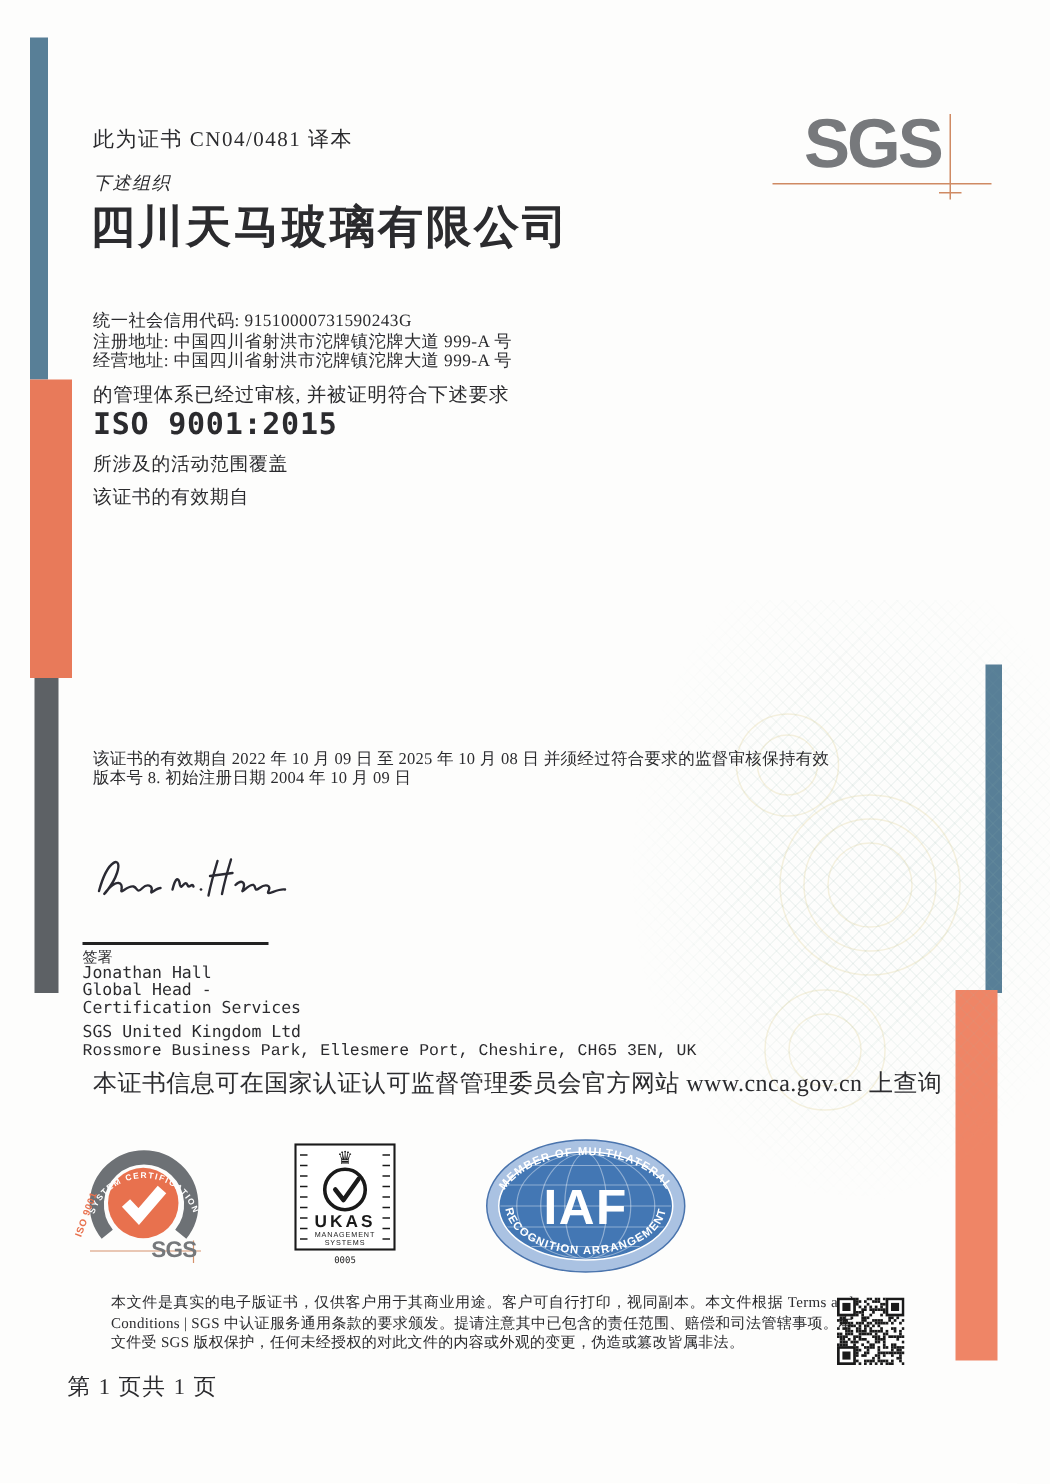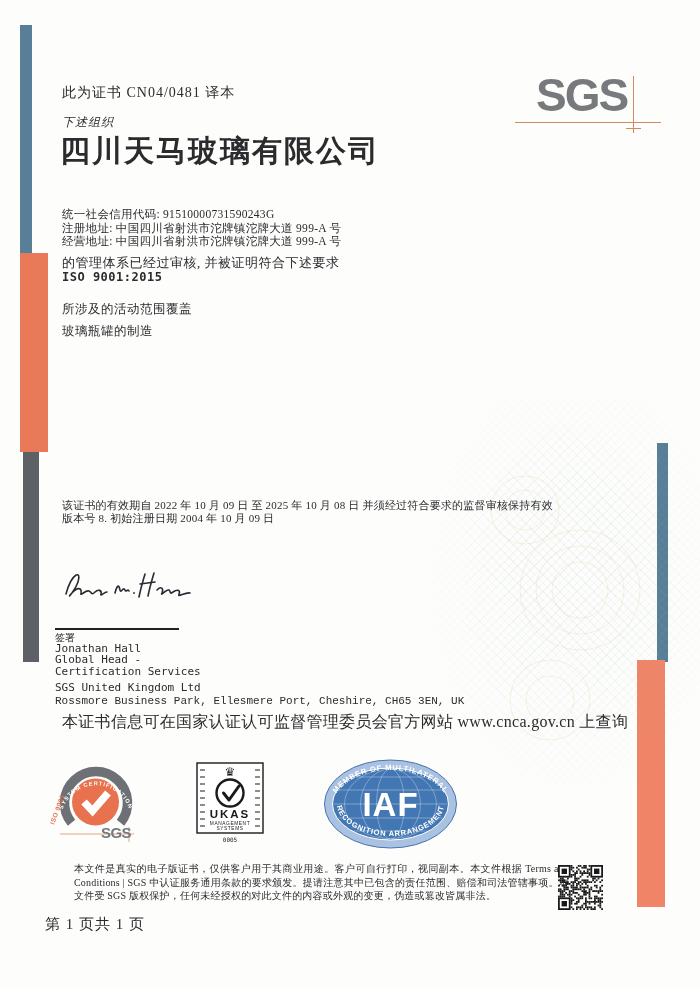--- a/index.html
+++ b/index.html
@@ -32,21 +32,21 @@
   .cross-h{left:515px;top:122px;width:146px;height:1px;background:#cf8a63;}
   .cross-v{left:633px;top:76px;width:1px;height:57px;background:#cf8a63;}
   .cross-tick{left:626px;top:128px;width:15px;height:1px;background:#cf8a63;}
 
   
   .t-translation{left:62px;top:84px;font-size:14px;letter-spacing:1px;}
   .t-org-intro{left:62px;top:114px;font-size:12px;letter-spacing:1px;font-style:italic;}
   .t-org-name{left:60px;top:131px;font-size:30px;font-weight:600;letter-spacing:2px;}
   .t-credit{left:62px;top:208px;font-size:11.5px;line-height:13.5px;letter-spacing:.3px;}
   .t-audit{left:62px;top:254px;font-size:13px;letter-spacing:.5px;text-align:center;}
-  .t-standard{left:62px;top:270px;font-size:12px;font-weight:bold;letter-spacing:.5px;}
+  .t-standard{left:62px;top:270px;font-size:20px;font-weight:bold;letter-spacing:.5px;}
   .t-scope-intro{left:62px;top:301px;font-size:12.5px;letter-spacing:.5px;}
   .t-scope{left:62px;top:323px;font-size:12.5px;letter-spacing:.5px;}
   .t-validity{left:62px;top:498px;font-size:11px;letter-spacing:.2px;width:500px;}
   .t-version{left:62px;top:511px;font-size:11px;letter-spacing:.2px;}
 
   .sig-image{left:52px;top:563px;}
   .sig-line{left:55px;top:628px;width:124px;height:0;border-top:2px solid #222;}
   .t-sign-label{left:55px;top:631px;font-size:10px;}
   .t-signer-name{left:55px;top:642px;font-size:11px;}
   .t-signer-title1{left:55px;top:653px;font-size:11px;}
@@ -100,21 +100,21 @@
 
   <div class="abs t-credit">
     <div>统一社会信用代码: 91510000731590243G</div>
     <div>注册地址: 中国四川省射洪市沱牌镇沱牌大道 999-A 号</div>
     <div>经营地址: 中国四川省射洪市沱牌镇沱牌大道 999-A 号</div>
   </div>
 
   <div class="abs t-audit">的管理体系已经过审核, 并被证明符合下述要求</div>
   <div class="abs t-standard mono">ISO 9001:2015</div>
   <div class="abs t-scope-intro">所涉及的活动范围覆盖</div>
-  <div class="abs t-scope">玻璃瓶罐的制造</div>
+  <div class="abs t-scope">该证书的有效期自</div>
   <div class="abs t-validity">该证书的有效期自 2022 年 10 月 09 日 至 2025 年 10 月 08 日 并须经过符合要求的监督审核保持有效</div>
   <div class="abs t-version">版本号 8. 初始注册日期 2004 年 10 月 09 日</div>
 
   <svg class="abs sig-image" width="150" height="48" viewBox="0 0 150 48">
     <g fill="none" stroke="#2a2a33" stroke-width="1.6" stroke-linecap="round" stroke-linejoin="round">
       <path d="M14,31 C20,9 30,7 26,19 C23,28 14,37 19,31 C26,23 30,25 29,30 C28,34 33,27 37,28 C40,29 39,33 43,29 C46,26 50,27 49,31 C48,34 52,29 55,29"></path>
       <path d="M63,30 C65,22 67,21 68,27 C69,31 71,23 73,27 C74,30 76,25 77,28"></path>
       <circle cx="82" cy="30" r="0.9" fill="#2a2a33" stroke="none"></circle>
       <path d="M93,11 C90,21 88,29 87,34"></path>
       <path d="M102,10 C99,20 97,28 96,33"></path>

